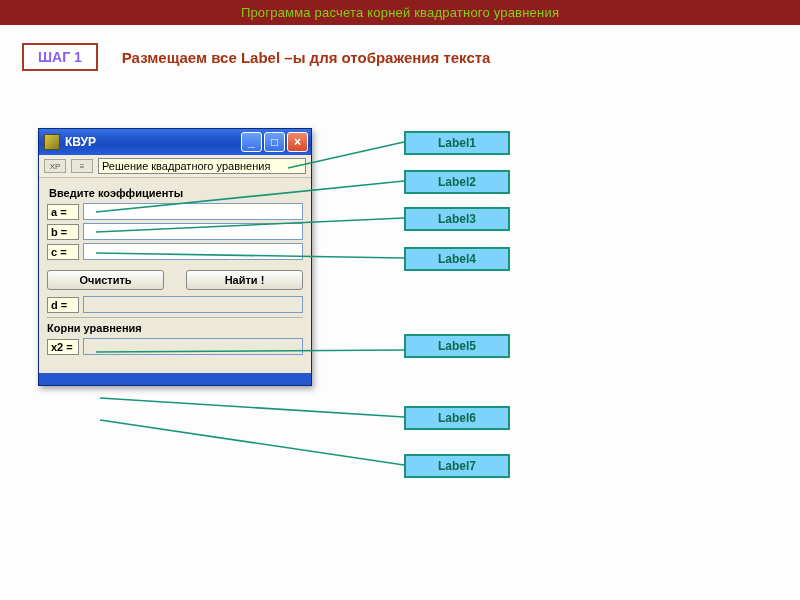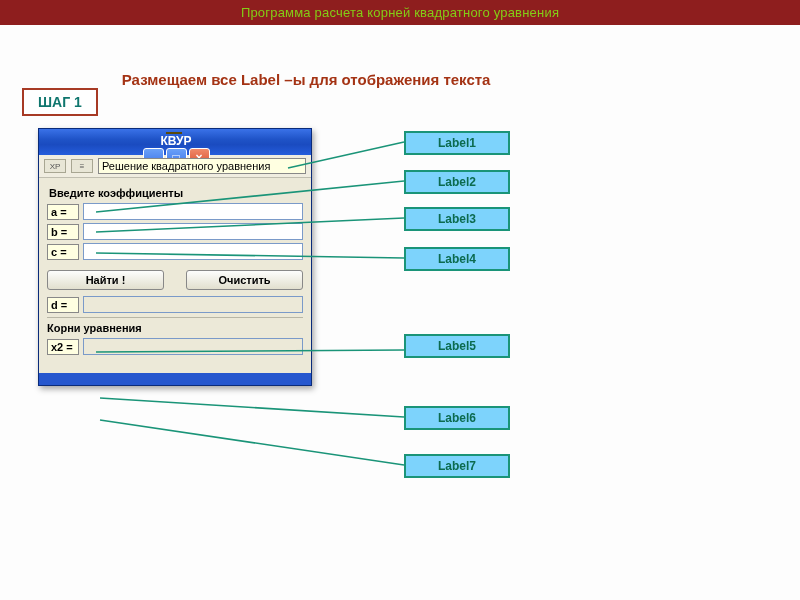--- a/index.html
+++ b/index.html
@@ -24,26 +24,25 @@
     padding: 18px 22px 0 22px;
   }
   .step-row {
     display: flex;
     align-items: center;
     gap: 24px;
     margin-bottom: 30px;
   }
   .step-badge {
     border: 2px solid #a73a25;
-    color: #0f766e;
+    color: #8b5cf6;
     font-weight: bold;
     font-size: 14px;
     padding: 4px 14px;
     background: #fff;
-    margin-top: 45px;
   }
   .step-text {
     color: #a43314;
     font-size: 15px;
     font-weight: bold;
   }
 
   
   .xp-window {
     position: absolute;
@@ -54,21 +53,20 @@
     box-shadow: 2px 3px 6px rgba(0,0,0,.35);
     font-size: 11px;
   }
   .xp-titlebar {
     background: linear-gradient(#3a72e8,#1f53c7 40%,#1a4bc0 60%,#255ddc);
     color: #fff;
     display: flex;
     align-items: center;
     padding: 3px 3px 3px 5px;
     height: 26px;
-    flex-direction: column;
   }
   .xp-titlebar .app-icon {
     width: 16px; height: 16px;
     background:
       linear-gradient(135deg,#d8c84a,#8a7a1a);
     border: 1px solid #5a4a0a;
     margin-right: 5px;
   }
   .xp-title { font-weight: bold; font-size: 12px; flex: 1; }
   .xp-btns { display: flex; gap: 2px; }
@@ -204,22 +202,22 @@
     <div class="coef-row">
       <div class="small-lbl">b =</div>
       <div class="coef-input"></div>
     </div>
     <div class="coef-row">
       <div class="small-lbl">c =</div>
       <div class="coef-input"></div>
     </div>
 
     <div class="btn-row">
+      <div class="btn3d">Очистить</div>
       <div class="btn3d">Найти !</div>
-      <div class="btn3d">Очистить</div>
     </div>
 
     <div class="result-row">
       <div class="small-lbl">d =</div>
       <div class="result-box"></div>
     </div>
 
     <div class="section-head">Корни уравнения</div>
     <div class="result-row">
       <div class="small-lbl">x2 =</div>

